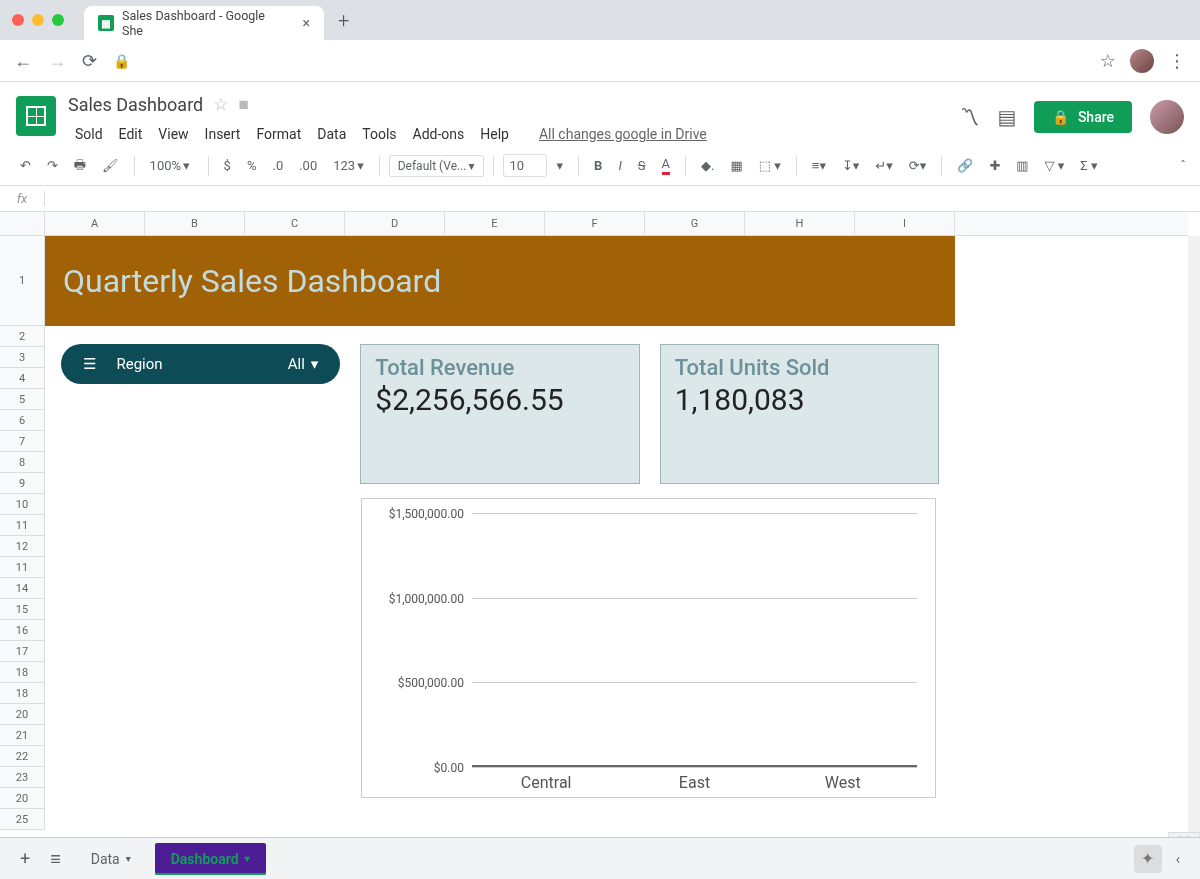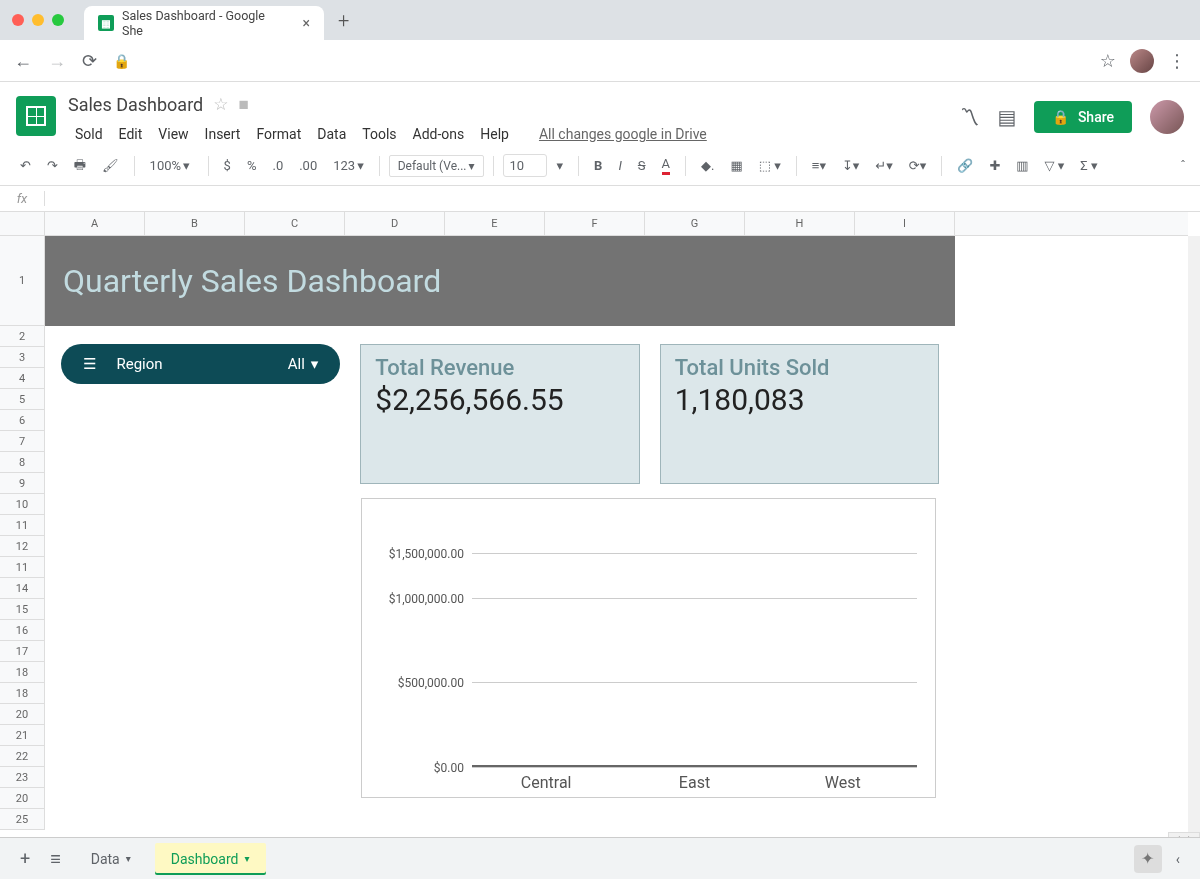--- a/index.html
+++ b/index.html
@@ -57,21 +57,21 @@
 
 .grid-wrap{position:relative;height:634px;overflow:hidden;}
 .col-hdrs{display:flex;height:24px;background:#f8f9fa;border-bottom:1px solid #ddd;font-size:11px;color:#666;position:absolute;left:45px;right:12px;top:0;}
 .col-hdr{border-right:1px solid #ddd;display:flex;align-items:center;justify-content:center;}
 .row-hdrs{position:absolute;left:0;top:24px;width:45px;background:#f8f9fa;border-right:1px solid #ddd;}
 .row-hdr{height:21px;border-bottom:1px solid #ddd;display:flex;align-items:center;justify-content:center;font-size:11px;color:#666;}
 .row-hdr.big{height:90px;}
 .corner{position:absolute;left:0;top:0;width:45px;height:24px;background:#f8f9fa;border-right:1px solid #ddd;border-bottom:1px solid #ddd;}
 
 .sheet-body{position:absolute;left:45px;top:24px;right:12px;bottom:0;}
-.title-banner{height:90px;background:#737373;color:#c2dbe0;font-size:32px;font-weight:400;display:flex;align-items:center;padding-left:18px;width:910px;}
+.title-banner{height:90px;background:#a16207;color:#c2dbe0;font-size:32px;font-weight:400;display:flex;align-items:center;padding-left:18px;width:910px;}
 
 .dashboard-row{display:flex;gap:20px;padding:18px 16px 0;width:910px;}
 .region-pill{background:#0d4b56;color:#fff;border-radius:22px;height:40px;width:280px;display:flex;align-items:center;padding:0 22px;font-size:15px;cursor:pointer;}
 .region-pill .fil-ic{margin-right:20px;}
 .region-pill .val{margin-left:auto;display:flex;align-items:center;gap:6px;}
 
 .metric-card{background:#dce7ea;border:1px solid #9fb5ba;width:280px;height:140px;padding:10px 14px;}
 .metric-lbl{color:#6d9199;font-size:22px;font-weight:500;}
 .metric-val{font-size:30px;color:#222;margin-top:2px;font-weight:400;}
 
@@ -82,21 +82,21 @@
 .x-axis-line{position:absolute;left:0;right:0;bottom:0;border-top:2px solid #666;}
 .bars-wrap{position:absolute;left:0;right:0;bottom:0;top:0;display:flex;justify-content:space-around;align-items:flex-end;}
 .bar-col{width:90px;display:flex;flex-direction:column;align-items:center;}
 .bar{width:88px;background:#0d4b56;}
 .x-lbl{position:absolute;top:calc(100% + 6px);font-size:16px;color:#555;}
 
 
 .sheet-tabs{position:absolute;bottom:0;left:0;right:0;height:42px;border-top:1px solid #ccc;background:#f1f3f4;display:flex;align-items:center;padding:0 14px;gap:8px;}
 .st-btn{color:#5f6368;padding:6px;cursor:pointer;font-size:18px;}
 .st-tab{padding:8px 16px;font-size:14px;color:#5f6368;cursor:pointer;display:flex;align-items:center;gap:6px;border-radius:2px;}
-.st-tab.active{background:#fef9c3;color:#0f9d58;font-weight:400;box-shadow:inset 0 -2px 0 #0f9d58;}
+.st-tab.active{background:#4c1d95;color:#0f9d58;font-weight:700;box-shadow:inset 0 -2px 0 #0f9d58;}
 .st-explore{margin-left:auto;width:28px;height:28px;background:#ddd;border-radius:4px;display:flex;align-items:center;justify-content:center;color:#777;cursor:pointer;}
 
 .vscroll{position:absolute;right:0;top:24px;bottom:14px;width:12px;background:#f1f1f1;}
 .hscroll-arrows{position:absolute;right:0;bottom:0;height:14px;width:32px;display:flex;font-size:9px;color:#888;align-items:center;justify-content:space-around;border:1px solid #ddd;background:#f1f1f1;}
 </style>
 </head>
 <body>
 
 <div class="browser-chrome">
   <div class="traffic-lights">
@@ -282,21 +282,21 @@
         <div class="metric-val">$2,256,566.55</div>
       </div>
       <div class="metric-card">
         <div class="metric-lbl">Total Units Sold</div>
         <div class="metric-val">1,180,083</div>
       </div>
     </div>
 
     <div class="chart-box">
       <div class="chart-area" id="chart-area">
-          <div class="grid-line" style="top: 0%; margin-top: 40px;">
+          <div class="grid-line" style="top: 0%;">
             <span class="y-lbl">$1,500,000.00</span>
           </div>
           <div class="grid-line" style="top: 33.3333%;">
             <span class="y-lbl">$1,000,000.00</span>
           </div>
           <div class="grid-line" style="top: 66.6667%;">
             <span class="y-lbl">$500,000.00</span>
           </div>
           <div class="grid-line" style="top: 100%;">
             <span class="y-lbl">$0.00</span>

